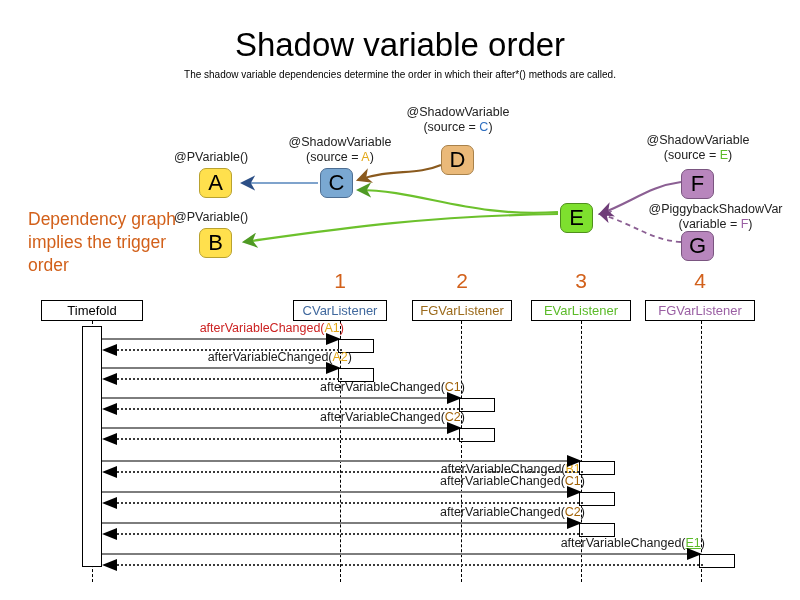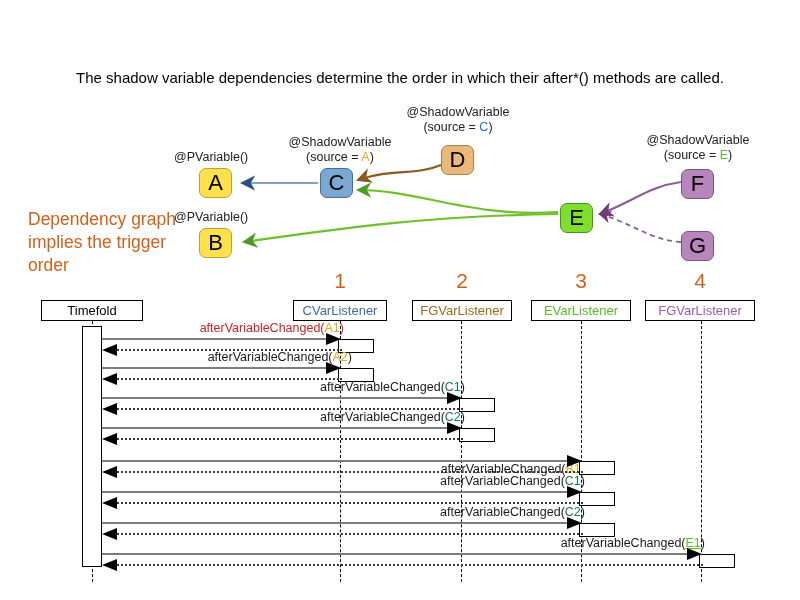--- a/index.html
+++ b/index.html
@@ -21,21 +21,21 @@
   #title {
     left: 0; top: 26px; width: 800px;
     text-align: center;
     font-size: 33px;
     color: #000000;
     letter-spacing: 0px;
   }
   #subtitle {
     left: 0; top: 69px; width: 800px;
     text-align: center;
-    font-size: 15px;
+    font-size: 10px;
     color: #000000;
   }
 
   
   .node {
     width: 33px; height: 30px;
     border-radius: 7px;
     border: 1.4px solid #555555;
     box-sizing: border-box;
     text-align: center;
@@ -123,38 +123,39 @@
 
   .msg-label {
     font-size: 12.5px;
     color: #1a1a1a;
     white-space: nowrap;
     text-align: right;
   }
   .msg-label.first { color: #cc2222; }
   .msg-label .arg-a { color: #e3a81a; }
   .msg-label .arg-b { color: #e3a81a; }
-  .msg-label .arg-c { color: #15803d; }
+  .msg-label .arg-c { color: #a16207; }
   .msg-label .arg-e { color: #5cbb2a; text-decoration: underline; }
 
   #listener-note {
     left: 484px; top: 328px;
     width: 310px;
     text-align: center;
     font-size: 16.5px;
     line-height: 25px;
     color: #a91b20;
   }
   #listener-note b { font-weight: bold; }
 </style>
 </head>
 <body>
 
 <div id="page">
 
+  <div class="abs" id="title">Shadow variable order</div>
   <div class="abs" id="subtitle">The shadow variable dependencies determine the order in which their after*() methods are called.</div>
 
   <svg class="abs" id="graph-edges" width="800" height="280" style="left:0;top:90px;">
     <defs>
       <marker id="ah-blue" markerWidth="7" markerHeight="7" refX="6" refY="3.5" orient="auto">
           <path d="M0,0 L7,3.5 L0,7 L2,3.5 Z" fill="#2c4f86"></path>
         </marker>
       <marker id="ah-brown" markerWidth="7" markerHeight="7" refX="6" refY="3.5" orient="auto">
           <path d="M0,0 L7,3.5 L0,7 L2,3.5 Z" fill="#8a5a1e"></path>
         </marker>
@@ -198,20 +199,26 @@
   </div>
 
 
   <div class="abs anno" style="left:637px;top:133px;width:122px;text-align:center;">
     <div>@ShadowVariable</div>
     <div>
       <span>(source = </span><span class="c-e">E</span><span>)</span>
     </div>
   </div>
 
+  <div class="abs anno" style="left:638px;top:202px;width:155px;text-align:center;">
+    <div>@PiggybackShadowVar</div>
+    <div>
+      <span>(variable = </span><span class="c-f">F</span><span>)</span>
+    </div>
+  </div>
 
   <div id="graph-nodes">
       <div class="abs node yellow" style="left: 199px; top: 168px;">A</div>
       <div class="abs node yellow" style="left: 199px; top: 228px;">B</div>
       <div class="abs node blue" style="left: 320px; top: 168px;">C</div>
       <div class="abs node orange" style="left: 441px; top: 145px;">D</div>
       <div class="abs node green" style="left: 560px; top: 203px;">E</div>
       <div class="abs node purple" style="left: 681px; top: 169px;">F</div>
       <div class="abs node purple" style="left: 681px; top: 231px;">G</div>
     </div>

